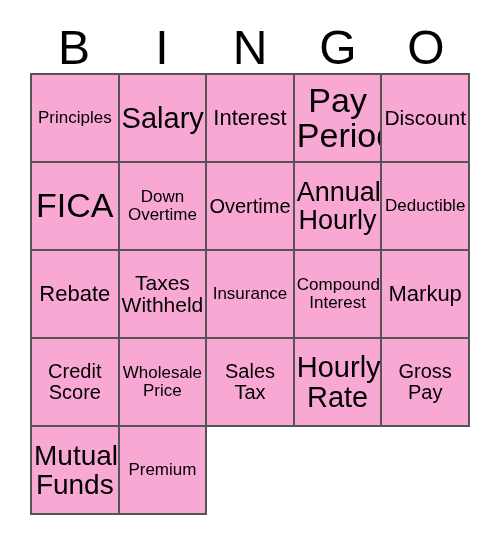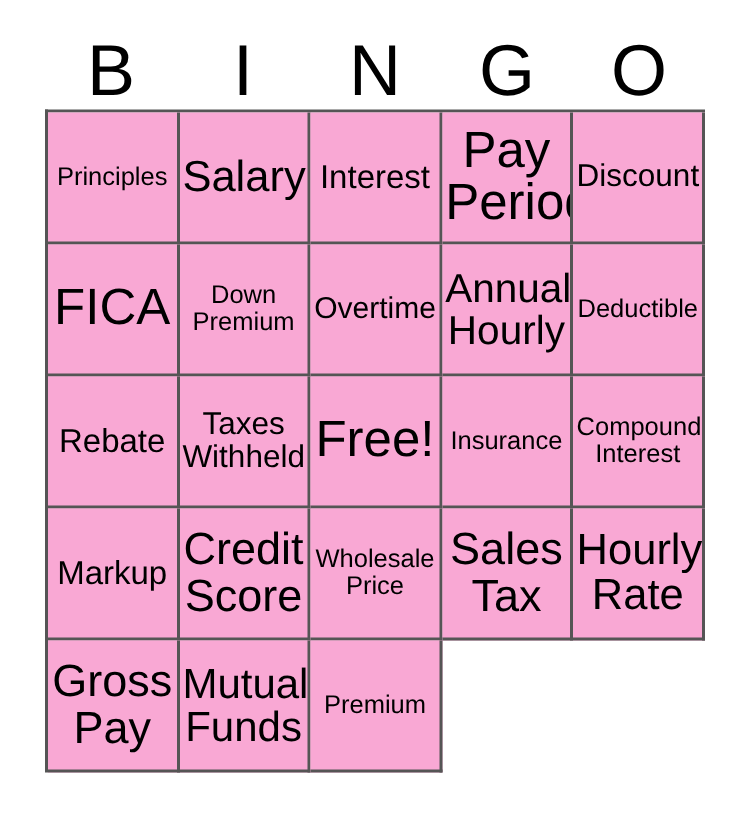--- a/index.html
+++ b/index.html
@@ -76,21 +76,21 @@
     width: 100%;
     text-align: center;
     line-height: 1.04;
     color: #000000;
     white-space: normal;
     word-break: normal;
   }
 
   
   .fs-xxl { font-size: 34px; }
-  .fs-xl  { font-size: 30px; }
+  .fs-xl  { font-size: 20px; }
   .fs-lg  { font-size: 27px; }
   .fs-md  { font-size: 22px; }
   .fs-sm  { font-size: 17px; }
 </style>
 </head>
 <body>
 
 <div id="card">
 
   <div id="header-row">
@@ -114,39 +114,36 @@
       <div class="cell">
         <span class="cell-text fs-xl" style="font-size: 34px;">Pay Period</span>
       </div>
       <div class="cell">
         <span class="cell-text fs-md" style="font-size: 21px;">Discount</span>
       </div>
       <div class="cell">
         <span class="cell-text fs-xxl">FICA</span>
       </div>
       <div class="cell">
-        <span class="cell-text fs-sm">Down Premium</span>
+        <span class="cell-text fs-sm">Down Overtime</span>
       </div>
       <div class="cell">
         <span class="cell-text fs-md" style="font-size: 20px;">Overtime</span>
       </div>
       <div class="cell">
         <span class="cell-text fs-lg">Annual Hourly</span>
       </div>
       <div class="cell">
         <span class="cell-text fs-sm">Deductible</span>
       </div>
       <div class="cell">
         <span class="cell-text fs-md">Rebate</span>
       </div>
       <div class="cell">
         <span class="cell-text fs-md" style="font-size: 21px;">Taxes Withheld</span>
-      </div>
-      <div class="cell">
-        <span class="cell-text fs-xxl">Free!</span>
       </div>
       <div class="cell">
         <span class="cell-text fs-sm">Insurance</span>
       </div>
       <div class="cell">
         <span class="cell-text fs-sm">Compound Interest</span>
       </div>
       <div class="cell">
         <span class="cell-text fs-md">Markup</span>
       </div>

